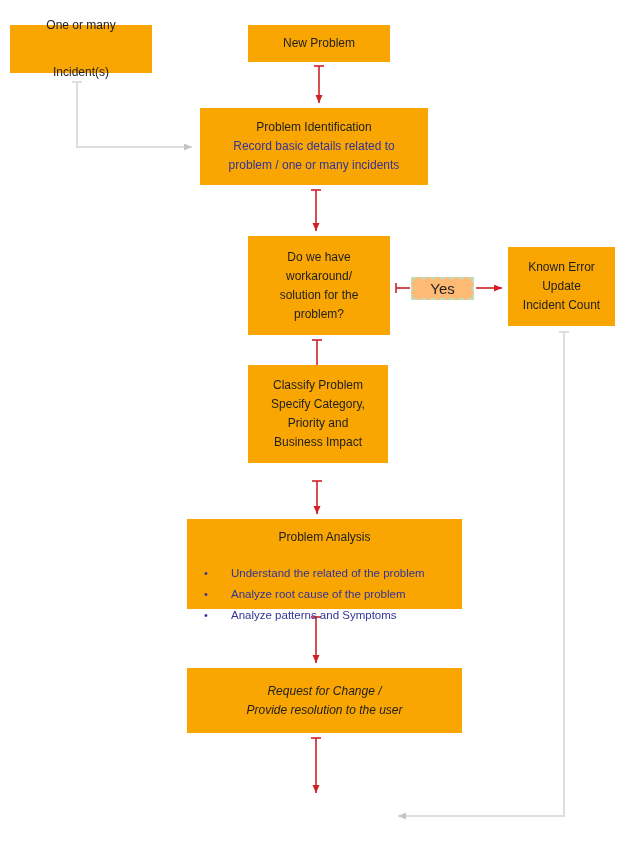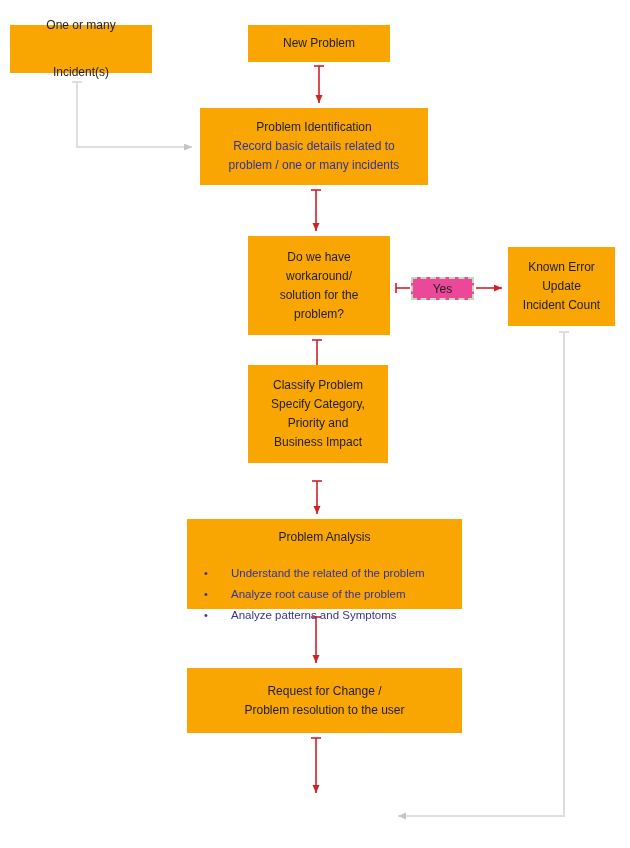--- a/index.html
+++ b/index.html
@@ -35,30 +35,30 @@
   .t-black { color: #1E1E1E; }
 
   .node-incidents      { left: 10px;  top: 25px;  width: 142px; height: 48px; gap: 28px; }
   .node-new-problem    { left: 248px; top: 25px;  width: 142px; height: 37px; }
   .node-identification { left: 200px; top: 108px; width: 228px; height: 77px; }
   .node-decision       { left: 248px; top: 236px; width: 142px; height: 99px; }
   .node-known-error    { left: 508px; top: 247px; width: 107px; height: 79px; }
   .node-classify       { left: 248px; top: 365px; width: 140px; height: 98px; }
   .node-analysis       { left: 187px; top: 519px; width: 275px; height: 90px;
                          justify-content: flex-start; padding-top: 8px; }
-  .node-request        { left: 187px; top: 668px; width: 275px; height: 65px; }
+  .node-request        { left: 187px; top: 668px; width: 275px; height: 65px; font-style: italic; }
   .node-close          { left: 248px; top: 798px; width: 141px; height: 37px; }
 
   .yes-label {
     position: absolute;
     left: 411px; top: 277px; width: 63px; height: 23px;
-    background: #ec4899;
+    background: #fdba74;
     border: 2px dashed #BEDDB8;
     display: flex; align-items: center; justify-content: center;
-    font-size: 12px; color: #1E1E1E;
+    font-size: 15px; color: #1E1E1E;
     z-index: 2;
     box-sizing: border-box;
   }
 
   .analysis-title { line-height: 20px; margin-bottom: 16px; }
   .bullet-list { display: flex; flex-direction: column; align-items: flex-start;
                  width: 100%; padding-left: 17px; box-sizing: border-box; }
   .bullet-row { display: flex; align-items: flex-start; line-height: 21px;
                 font-size: 11.5px; text-align: left; }
   .bullet-dot { width: 10px; margin-right: 17px; color: #333399; font-size: 11px; }
@@ -174,17 +174,17 @@
       </div>
       <div class="bullet-row">
         <span class="bullet-dot">•</span>
         <span class="t-blue">Analyze patterns and Symptoms</span>
       </div>
     </div>
   </div>
 
   <div class="node node-request">
     <span class="t-black">Request for Change /</span>
-    <span class="t-black">Problem resolution to the user</span>
+    <span class="t-black">Provide resolution to the user</span>
   </div>
 
 
 </div>
 
 </body></html>

